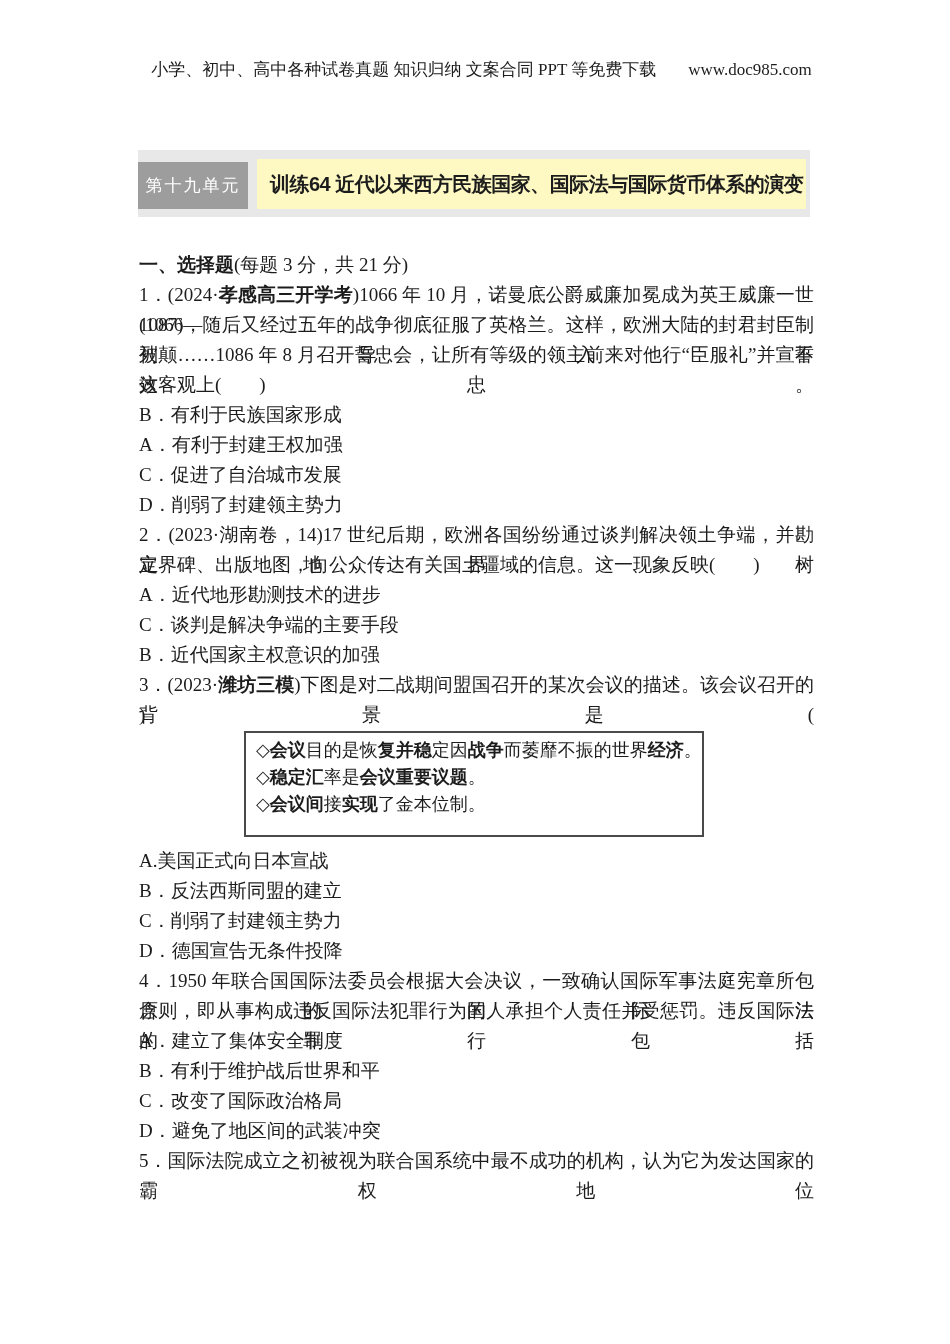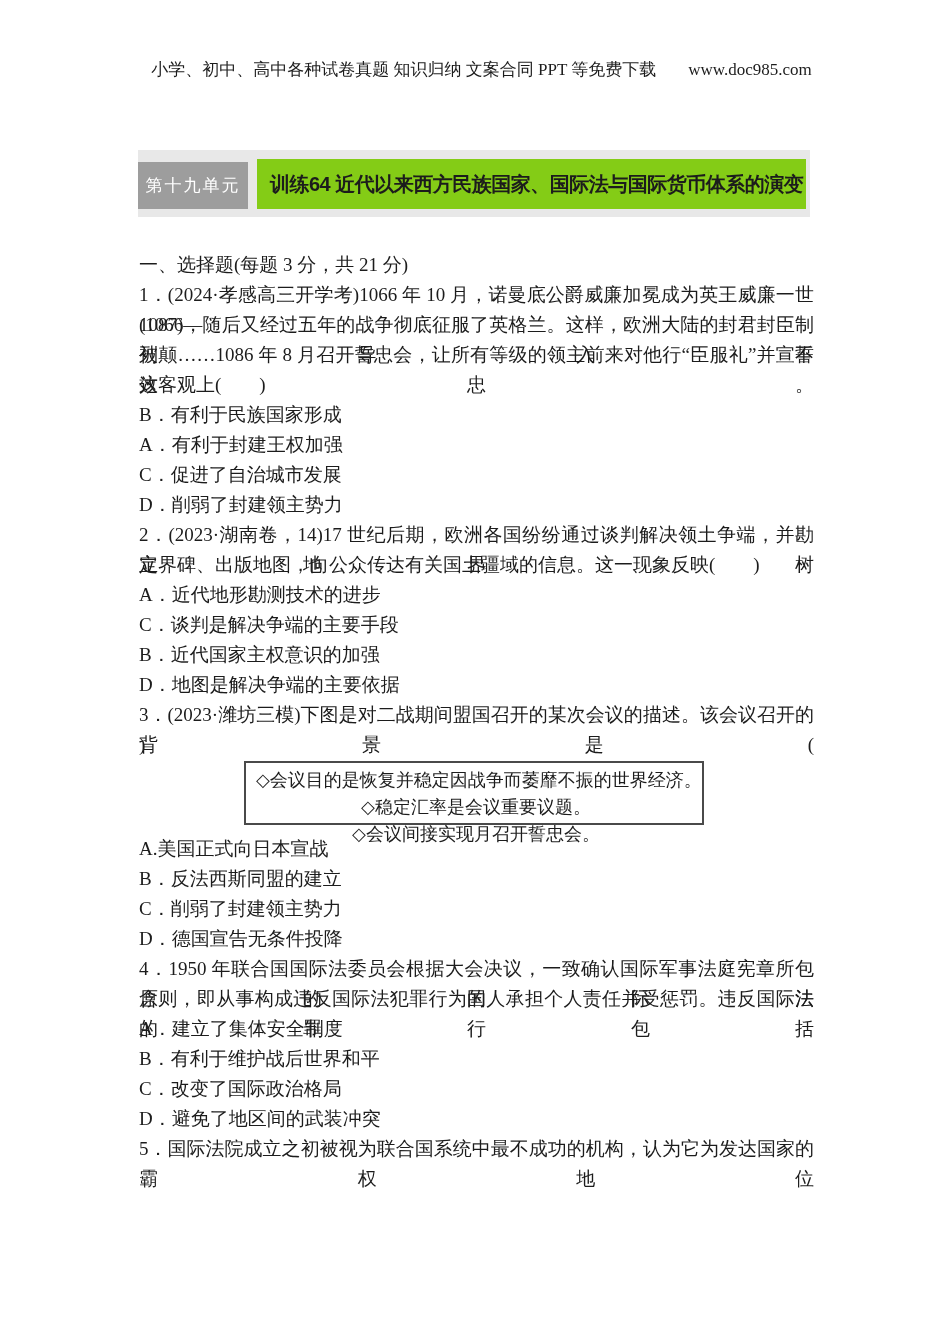--- a/index.html
+++ b/index.html
@@ -29,50 +29,49 @@
     position: absolute; left: 0; top: 12px;
     width: 110px; height: 47px;
     background: var(--unit-bg, #9d9d9d);
     color: var(--unit-text, #ffffff);
     font-family: "Liberation Sans", "DejaVu Sans", sans-serif;
     font-size: 17px; line-height: 47px;
     text-align: center; letter-spacing: 2px;
   }
   .title-box {
     position: absolute; left: 119px; top: 9px; right: 4px; height: 50px;
-    background: #84cc16;
+    background: #fef9c3;
     font-family: "Liberation Sans", "DejaVu Sans", sans-serif;
     font-weight: bold; font-size: 20px; letter-spacing: -0.5px;
     line-height: 50px; padding-left: 13px;
     white-space: nowrap; overflow: hidden;
   }
   .body-blocks {
     margin: 33px 136px 0 139px;
     font-size: 19px;
   }
   .line {
     height: 30px; line-height: 30px;
     white-space: nowrap;
   }
   .line.j {
     white-space: normal;
     text-align: justify;
     text-align-last: justify;
   }
   .b {
     font-family: "Liberation Sans", "DejaVu Sans", sans-serif;
-    font-weight: normal;
+    font-weight: bold;
   }
   .qbox {
     box-sizing: border-box;
-    width: 460px; height: 64px;
+    width: 460px; height: 106px;
     margin: 1px 0 9px 105px;
     border: 2px solid var(--box-border, #4a4a4a);
     padding: 4px 6px 8px 10px;
-    text-align: center;
   }
   .qbox .line { height: 27px; line-height: 27px; font-size: 18px; }
 </style>
 </head>
 <body style="color: rgb(28, 28, 28);">
 
 <div class="site-header">
   <span>小学、初中、高中各种试卷真题 知识归纳 文案合同 PPT 等免费下载</span><span class="url">www.doc985.com</span>
 </div>
 
@@ -89,27 +88,26 @@
     <div class="line"><span>这客观上(　　)</span></div>
     <div class="line"><span>B．有利于民族国家形成</span></div>
     <div class="line"><span>A．有利于封建王权加强</span></div>
     <div class="line"><span>C．促进了自治城市发展</span></div>
     <div class="line"><span>D．削弱了封建领主势力</span></div>
     <div class="line j"><span>2．(2023·湖南卷，14)17 世纪后期，欧洲各国纷纷通过谈判解决领土争端，并勘定地界、树</span></div>
     <div class="line"><span>立界碑、出版地图，向公众传达有关国土疆域的信息。这一现象反映(　　)</span></div>
     <div class="line"><span>A．近代地形勘测技术的进步</span></div>
     <div class="line"><span>C．谈判是解决争端的主要手段</span></div>
     <div class="line"><span>B．近代国家主权意识的加强</span></div>
-    <div class="line"><span>D．地图是解决争端的主要依据</span></div>
     <div class="line j"><span>3．(2023·</span><span class="b">潍坊三模</span><span>)下图是对二战期间盟国召开的某次会议的描述。该会议召开的背景是(</span></div>
     <div class="line"><span>)</span></div>
     <div class="qbox">
       <div class="line"><span>◇</span><span class="b">会议</span><span>目的是恢</span><span class="b">复并稳</span><span>定因</span><span class="b">战争</span><span>而萎靡不振的世界</span><span class="b">经济</span><span>。</span></div>
       <div class="line"><span>◇</span><span class="b">稳定汇</span><span>率是</span><span class="b">会议重要议题</span><span>。</span></div>
-      <div class="line"><span>◇</span><span class="b">会议间</span><span>接</span><span class="b">实现</span><span>月召开誓忠会。</span></div>
+      <div class="line"><span>◇</span><span class="b">会议间</span><span>接</span><span class="b">实现</span><span>了金本位制。</span></div>
     </div>
     <div class="line"><span>A.美国正式向日本宣战</span></div>
     <div class="line"><span>B．反法西斯同盟的建立</span></div>
     <div class="line"><span>C．削弱了封建领主势力</span></div>
     <div class="line"><span>D．德国宣告无条件投降</span></div>
     <div class="line j"><span>4．1950 年联合国国际法委员会根据大会决议，一致确认国际军事法庭宪章所包含的国际法</span></div>
     <div class="line j"><span>原则，即从事构成违反国际法犯罪行为的人承担个人责任并受惩罚。违反国际法的罪行包括</span></div>
     <div class="line"><span>A．建立了集体安全制度</span></div>
     <div class="line"><span>B．有利于维护战后世界和平</span></div>
     <div class="line"><span>C．改变了国际政治格局</span></div>

